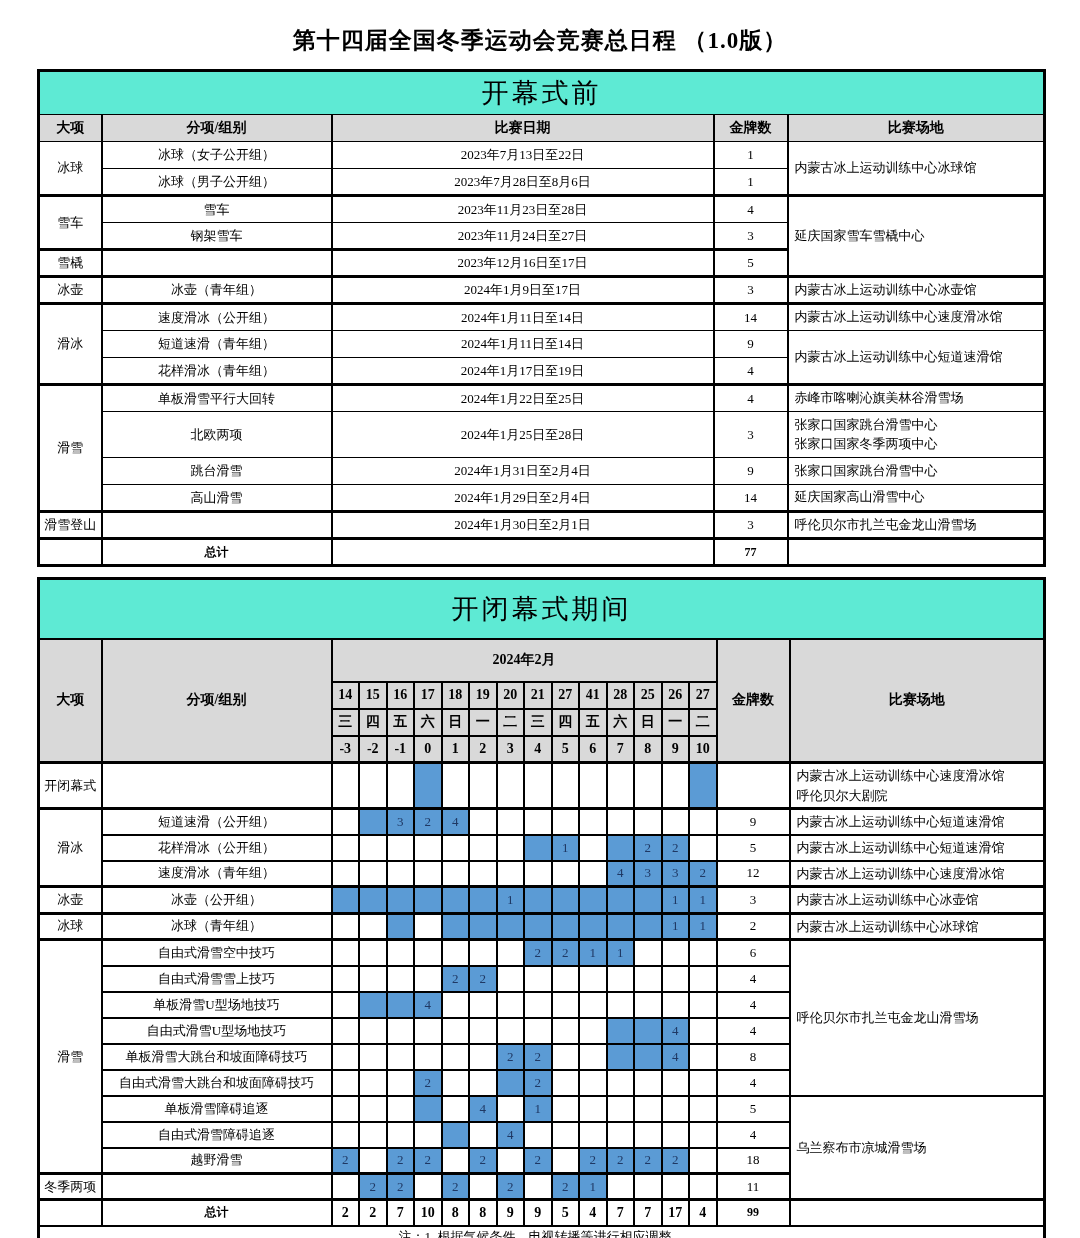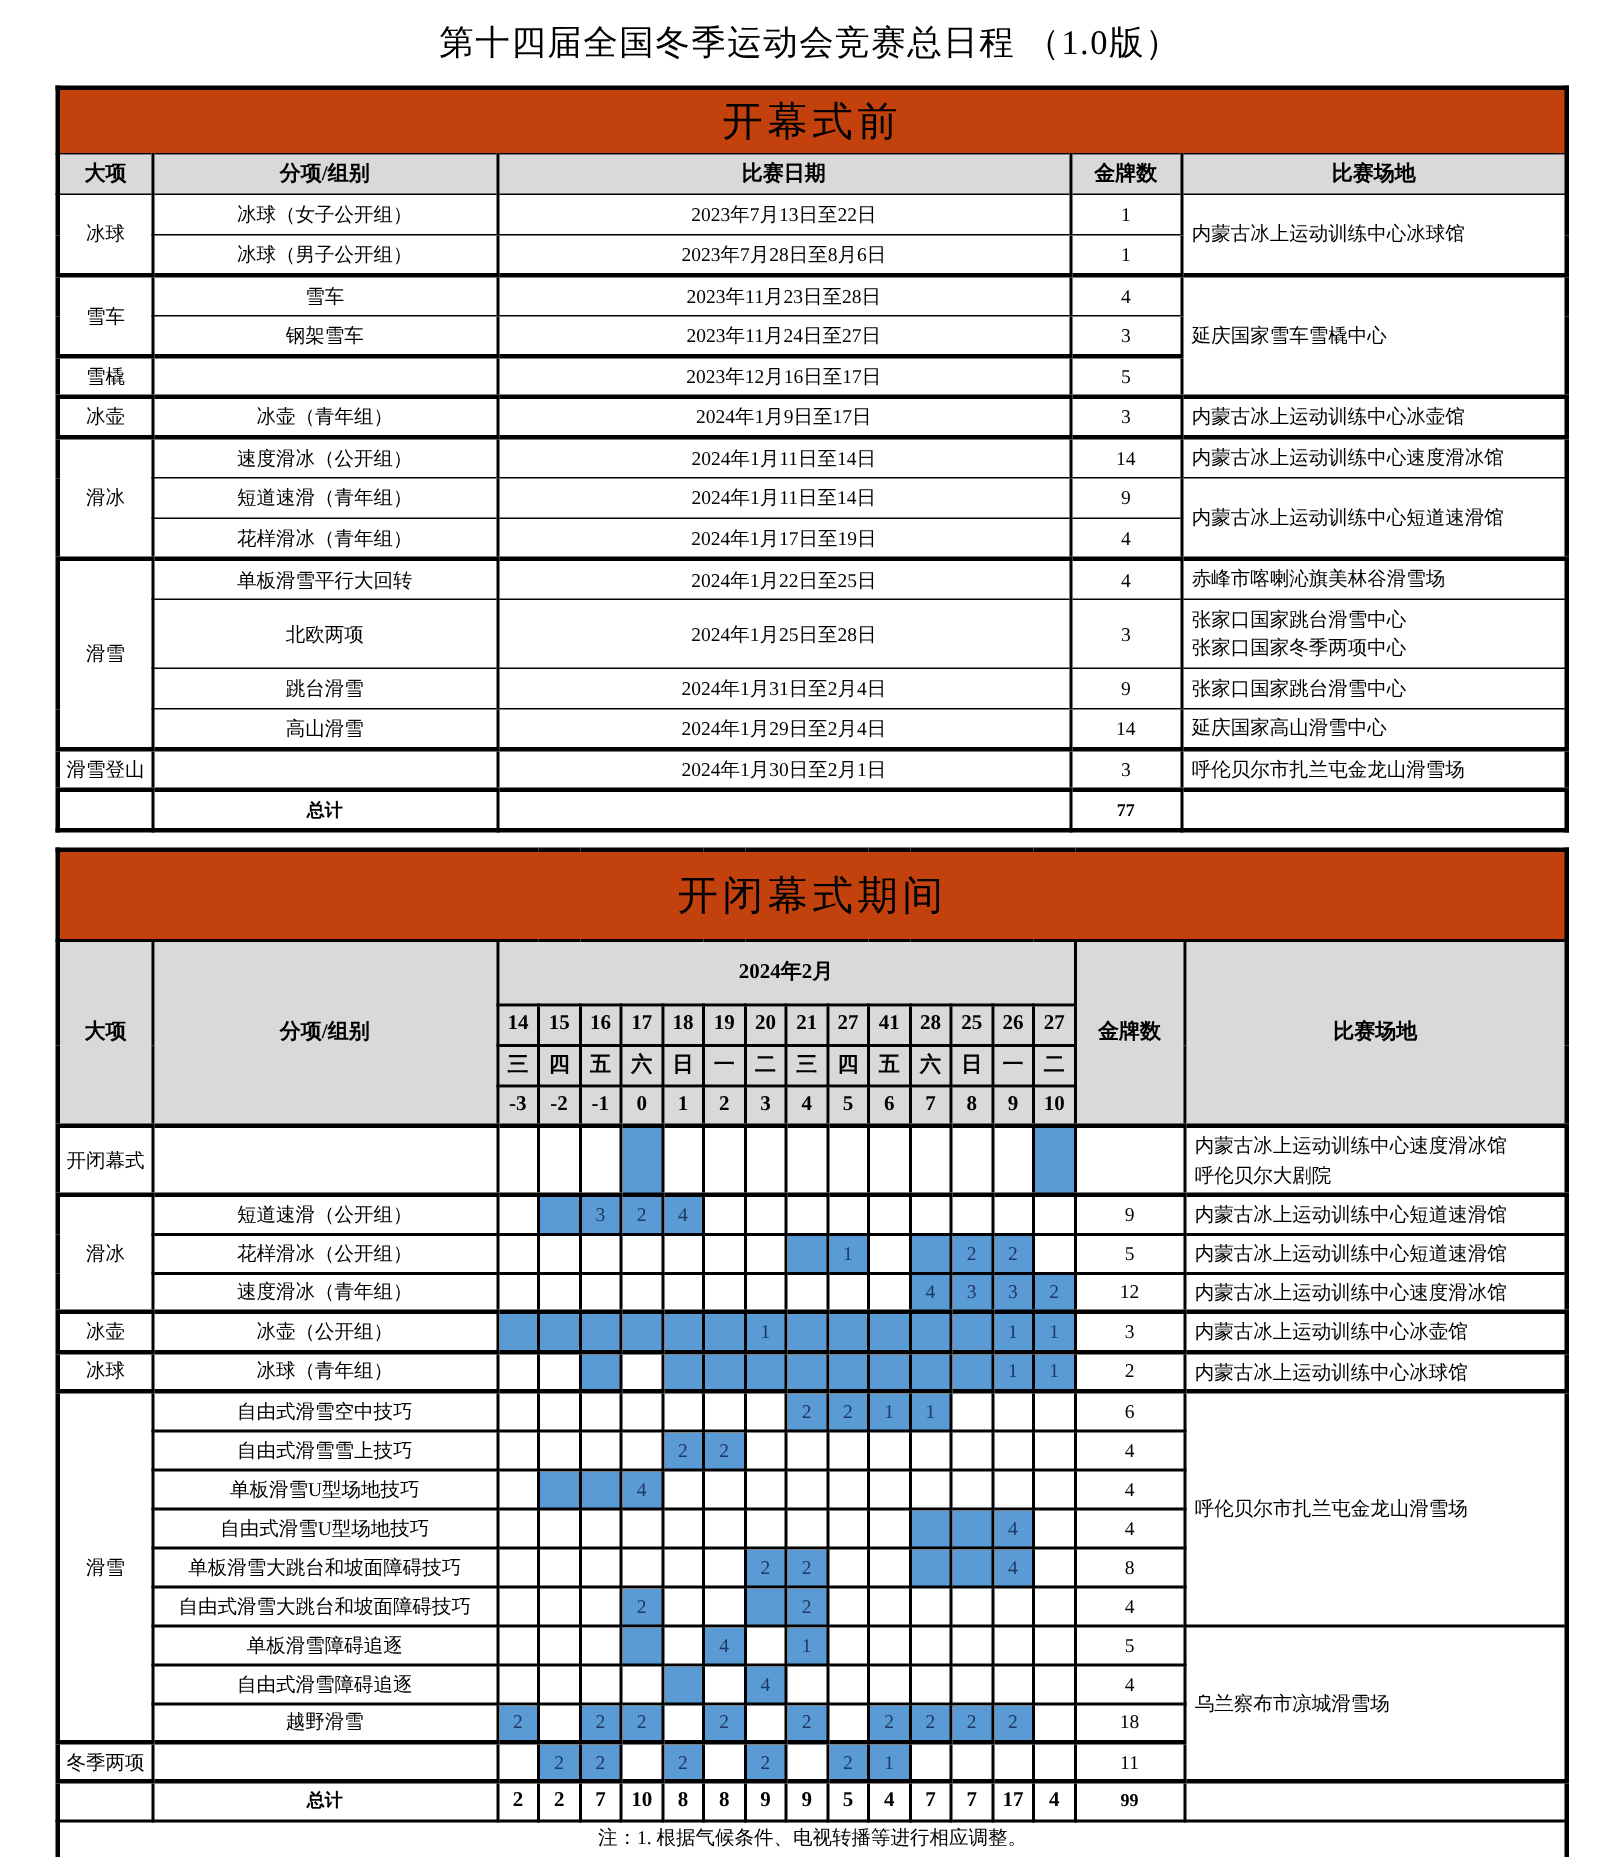--- a/index.html
+++ b/index.html
@@ -9,35 +9,35 @@
     --cell-number:#1f3864;
   }
   *{box-sizing:border-box;}
   html,body{margin:0;padding:0;}
   body{
     width:1080px;height:1238px;background:#ffffff;color:#000;
     font-family:"Liberation Serif","DejaVu Serif",serif;
     position:relative;overflow:hidden;
   }
   .title{
-    text-align:center;font-weight:400;font-size:23px;
-    padding:13px 0 13px 0;letter-spacing:1px;
+    text-align:center;font-weight:700;font-size:23px;
+    padding:25px 0 13px 0;letter-spacing:1px;
   }
   table.tbl{
     border-collapse:collapse;table-layout:fixed;width:1006px;
     margin-left:37px;border:3px solid var(--border);
   }
   .tbl th,.tbl td{
     border:1.2px solid var(--border);
     border-left-width:2px;border-right-width:2px;
     padding:0;text-align:center;vertical-align:middle;overflow:hidden;
     font-weight:400;
   }
   .banner{
-    background:#c2410c;font-size:27px;font-weight:bold;
+    background:#5eead4;font-size:27px;font-weight:bold;
     height:44px;letter-spacing:3px;
   }
   
   .t1 .hrow1 th{background:var(--header-bg);font-weight:700;font-size:14px;height:27px;}
   .t1 td{font-size:13px;height:27px;}
   .t1 tr.tall td{height:46px;}
   .t1 td.venue{text-align:left;padding:2px 4px 2px 6px;white-space:pre-line;line-height:1.45;}
   .t1 tr.gs td{border-top-width:3px;font-family:Liberation Serif, serif;}
   
   .t2{margin-top:10px;}

